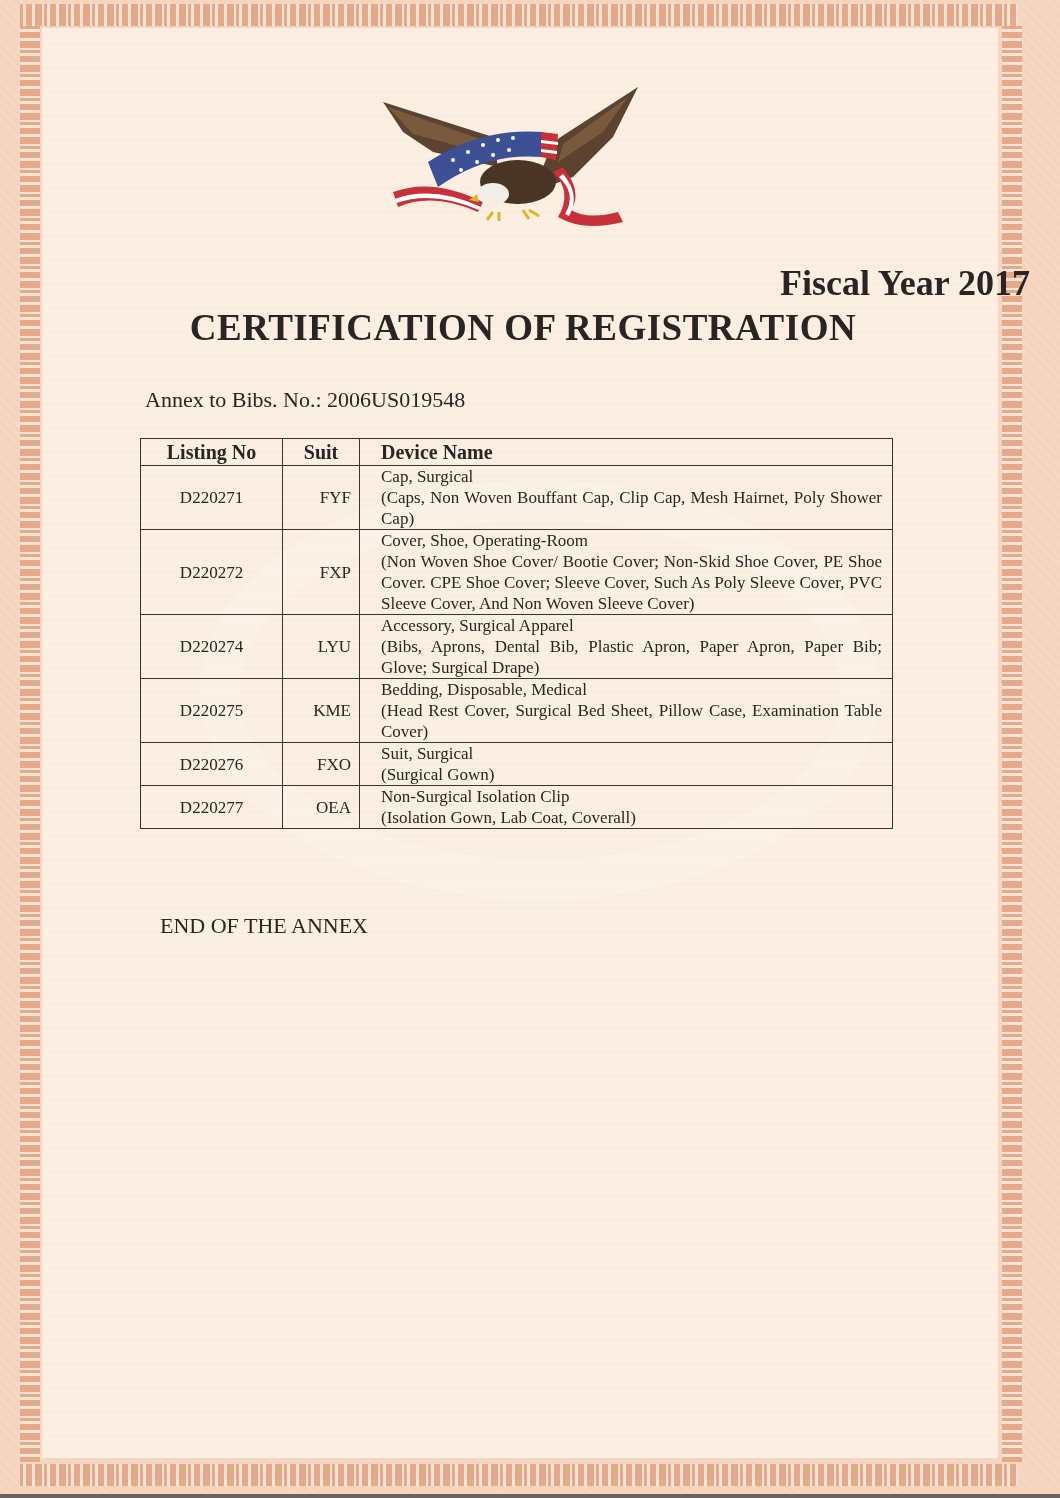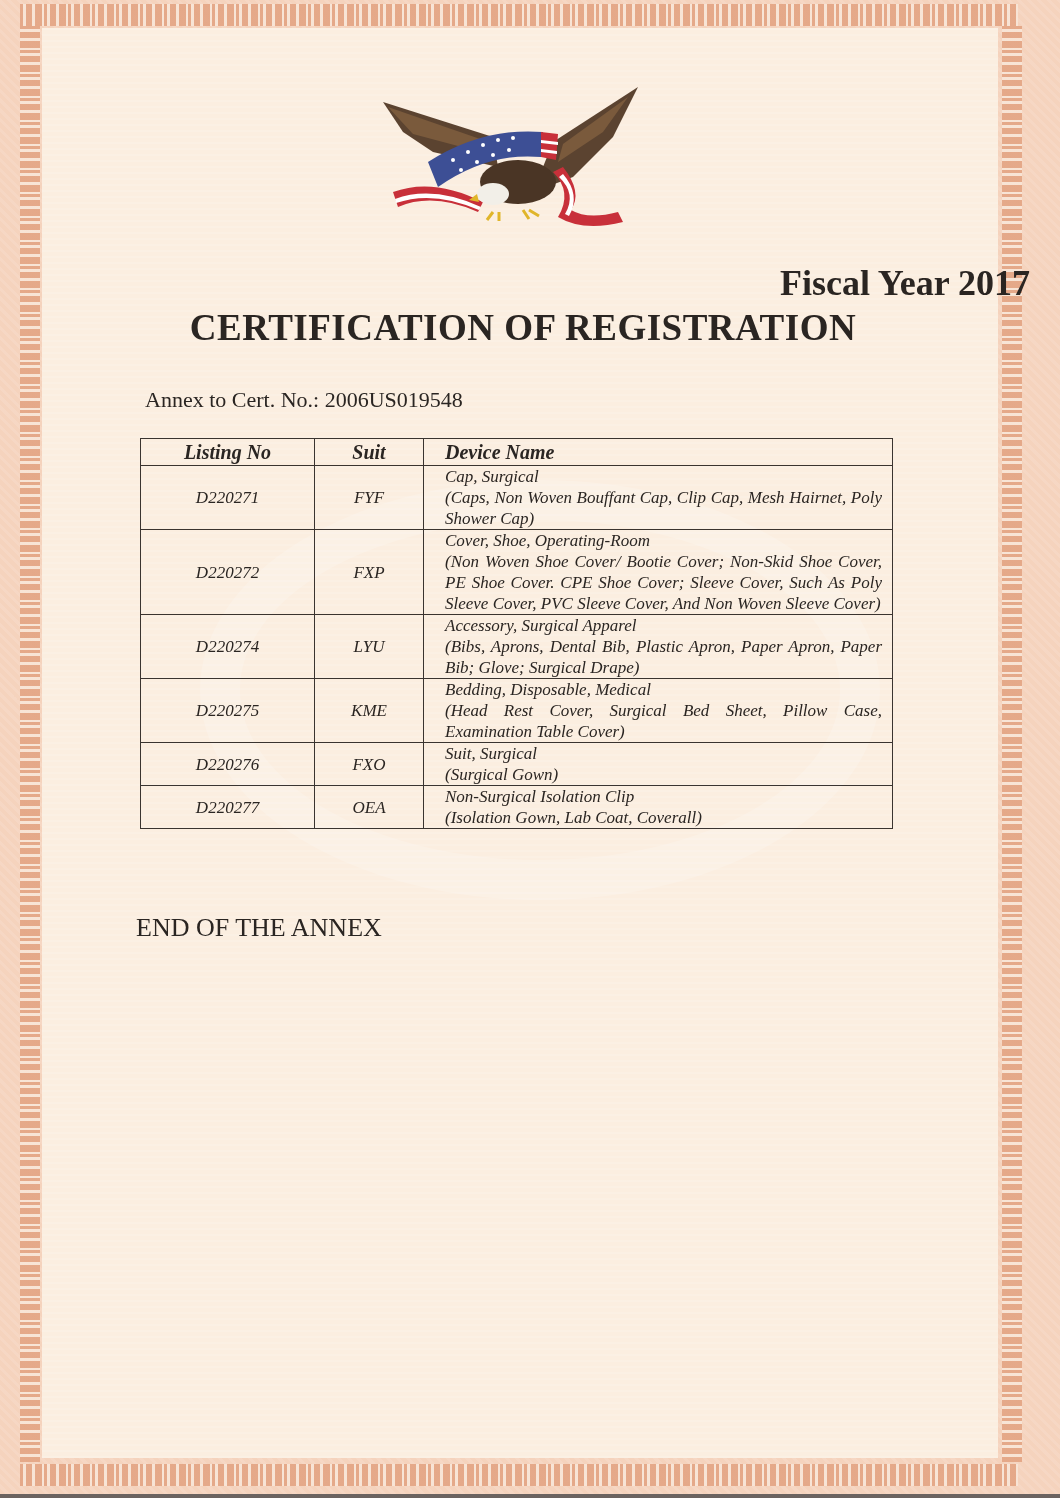--- a/index.html
+++ b/index.html
@@ -54,30 +54,30 @@
     text-align: center; font-weight: bold; font-size: 37px; letter-spacing: 0.5px; margin-left: 8px;
   }
   .annex-line {
     position: absolute; left: 145px; top: 387px; font-size: 22px;
   }
   table.listing {
     position: absolute; left: 140px; top: 438px; width: 753px;
     border-collapse: collapse; font-size: 17px; line-height: 21px;
   }
   table.listing th, table.listing td {
-    border: 1.5px solid #3a3430; padding: 0 24px; vertical-align: middle; font-style: italic;
+    border: 1.5px solid #3a3430; padding: 0 8px; vertical-align: middle;
   }
   table.listing th { font-weight: bold; font-size: 20px; height: 26px; text-align: center; }
   table.listing th.dev { text-align: left; padding-left: 21px; }
   table.listing td.lst { width: 125px; text-align: center; }
-  table.listing td.code { width: 60px; text-align: center; }
+  table.listing td.code { width: 60px; text-align: right; }
   table.listing td.dev { text-align: justify; padding-left: 21px; padding-right: 10px; }
   .dev-line { display: block; }
   .end-annex {
-    position: absolute; left: 136px; top: 913px; font-size: 26px;
+    position: absolute; left: 160px; top: 913px; font-size: 22px;
   }
   .watermark {
     position: absolute; left: 200px; top: 480px; width: 600px; height: 340px;
     border-radius: 50%; border: 40px solid rgba(255,255,255,0.18);
   }
 </style>
 </head>
 <body>
 
 <div class="outer"></div>
@@ -120,21 +120,21 @@
   <ellipse cx="145" cy="100" rx="38" ry="22" fill="#4a3525"></ellipse>
 
   <ellipse cx="120" cy="112" rx="16" ry="11" fill="#f2efe8"></ellipse>
   <path d="M104,112 L96,118 L106,120 Z" fill="#e0b52a"></path>
 
   <path d="M120,130 l-6,8 M126,130 l0,9 M150,128 l6,9 M156,128 l10,6" stroke="#e0b52a" stroke-width="3"></path>
 </svg>
 
 <div class="title-fy">Fiscal Year 2017</div>
 <div class="title-cert">CERTIFICATION OF REGISTRATION</div>
-<div class="annex-line">Annex to Cert. No.: 2006US019548</div>
+<div class="annex-line">Annex to Bibs. No.: 2006US019548</div>
 
 <table class="listing">
   <thead>
     <tr>
       <th>Listing No</th>
       <th>Suit</th>
       <th class="dev">Device Name</th>
     </tr>
   </thead>
   <tbody>

